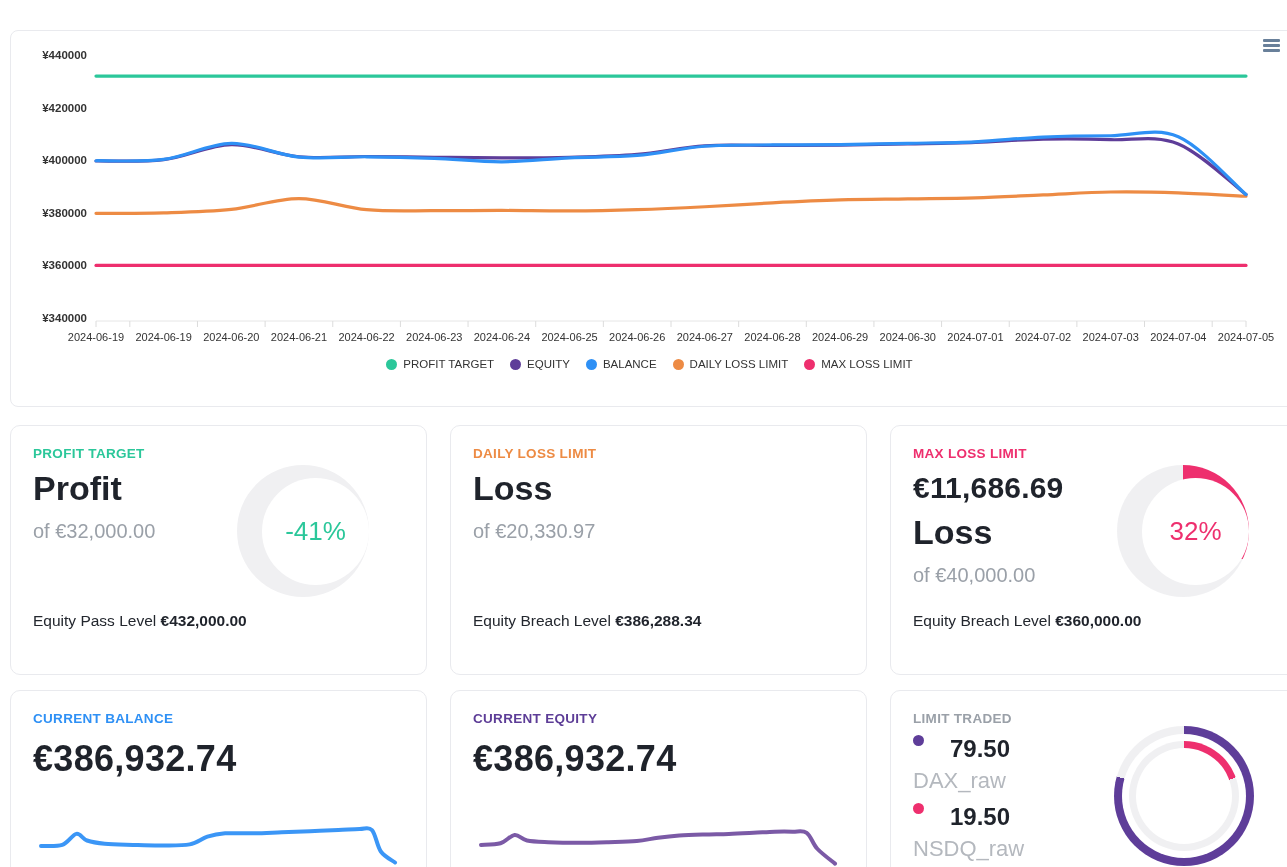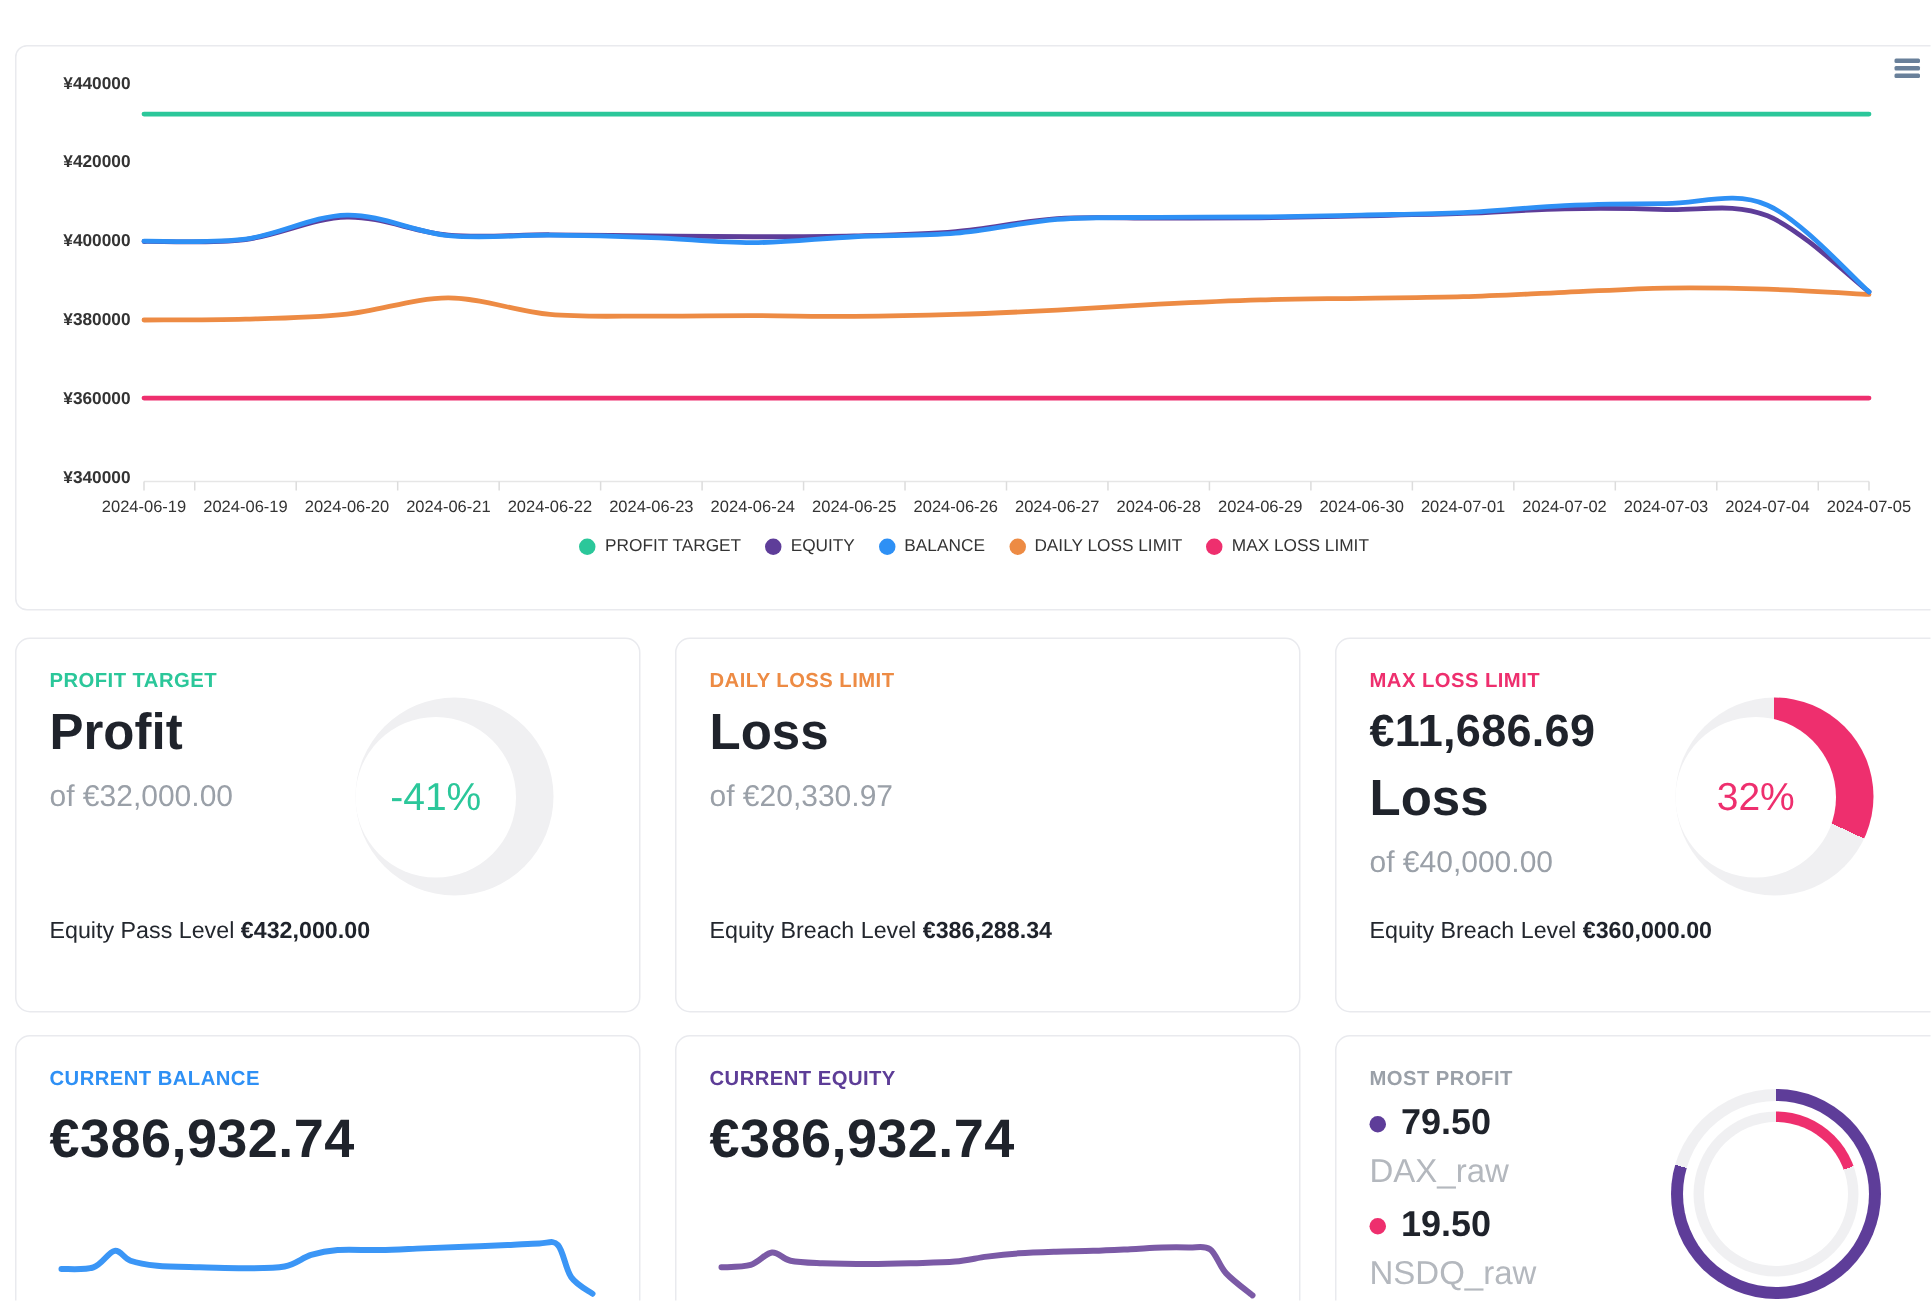--- a/index.html
+++ b/index.html
@@ -31,32 +31,32 @@
 
   .card-title{font-size:13.5px;font-weight:700;letter-spacing:.3px;}
   .amount{font-size:30px;font-weight:800;margin-top:10px;letter-spacing:.2px;}
   .kind{font-size:34px;font-weight:800;margin-top:8px;}
   .of{font-size:20px;color:#9aa0a8;margin-top:12px;}
   .card-footer{position:absolute;left:22px;bottom:44px;font-size:15.5px;color:#23272e;}
   .card-footer b{font-weight:700;color:#1f232b;}
 
   .donut{
     position:absolute;left:226px;top:39px;width:132px;height:132px;border-radius:50%;
-    display:flex;align-items:center;justify-content:flex-start;background:#f0f0f2;
+    display:flex;align-items:center;justify-content:flex-end;background:#f0f0f2;
   }
   .donut-hole{
     width:107px;height:107px;border-radius:50%;background:#fff;
     display:flex;align-items:center;justify-content:center;font-size:26px;
   }
 
   .value-big{font-size:36px;font-weight:800;margin-top:12px;letter-spacing:.3px;}
   .spark{position:absolute;left:26px;top:116px;}
 
   .mt-title{font-size:13.5px;font-weight:700;letter-spacing:.3px;color:#9aa0a8;}
-  .mt-row{display:flex;align-items:center;gap:10px;margin-top:9px;font-size:24px;font-weight:800;}
+  .mt-row{display:flex;align-items:flex-start;gap:26px;margin-top:9px;font-size:24px;font-weight:800;}
   .mt-dot{width:11px;height:11px;border-radius:50%;flex:0 0 auto;}
   .mt-name{font-size:22px;color:#b4b8be;margin-top:5px;}
   .mt-donut{
     position:absolute;left:223px;top:35px;width:140px;height:140px;border-radius:50%;
     display:flex;align-items:center;justify-content:center;background:#f0f0f2;
   }
   .mt-hole1{width:124px;height:124px;border-radius:50%;background:#fff;
     display:flex;align-items:center;justify-content:center;}
   .mt-ring2{width:110px;height:110px;border-radius:50%;background:#f0f0f2;
     display:flex;align-items:center;justify-content:center;}
@@ -199,21 +199,21 @@
 
 <div class="card" id="card-ce">
   <div class="card-title" style="color: rgb(93, 61, 151);">CURRENT EQUITY</div>
   <div class="value-big">€386,932.74</div>
   <svg class="spark" width="362" height="66">
       <path d="M4,37.900000000000006C7.244999999999999,37.62500000000001,17.865,37.9,23.47,36.25C29.075,34.6,33.205,28.458333333333332,37.63,28C42.05500000000001,27.541666666666668,44.415000000000006,32.30833333333333,50.02,33.5C55.625,34.69166666666667,62.410000000000004,34.78333333333334,71.26,35.150000000000006C80.11,35.51666666666667,93.09,35.7,103.12,35.7C113.15,35.7,122,35.425000000000004,131.44,35.150000000000006C140.88,34.87500000000001,151.5,34.78333333333333,159.76,34.05C168.01999999999998,33.31666666666666,173.92,31.66666666666666,181,30.749999999999996C188.08,29.833333333333332,194.57,29.1,202.24,28.550000000000004C209.91000000000003,28.000000000000007,218.76000000000002,27.725000000000005,227.02,27.450000000000003C235.28,27.175,243.54,27.175,251.79999999999998,26.9C260.06,26.624999999999996,268.90999999999997,26.166666666666664,276.58,25.799999999999997C284.25,25.43333333333333,291.33,24.88333333333333,297.82,24.699999999999996C304.31,24.516666666666662,310.21,24.516666666666662,315.52,24.699999999999996C320.83,24.88333333333333,325.55,22.95833333333333,329.68,25.799999999999997C333.81,28.641666666666666,335.58000000000004,36.61666666666667,340.3,41.75C345.02,46.88333333333333,355.05,54.125,358,56.6" stroke="#7b5aa6" fill="none" stroke-width="4" stroke-linecap="round" stroke-linejoin="round"></path>
     </svg>
 </div>
 
 <div class="card" id="card-mt">
-  <div class="mt-title">MOST PROFIT</div>
+  <div class="mt-title">LIMIT TRADED</div>
   <div class="mt-row">
     <span class="mt-dot" style="background: rgb(94, 61, 153);"></span>
     <span>79.50</span>
   </div>
   <div class="mt-name">DAX_raw</div>
   <div class="mt-row">
     <span class="mt-dot" style="background: rgb(238, 47, 110);"></span>
     <span>19.50</span>
   </div>
   <div class="mt-name">NSDQ_raw</div>

